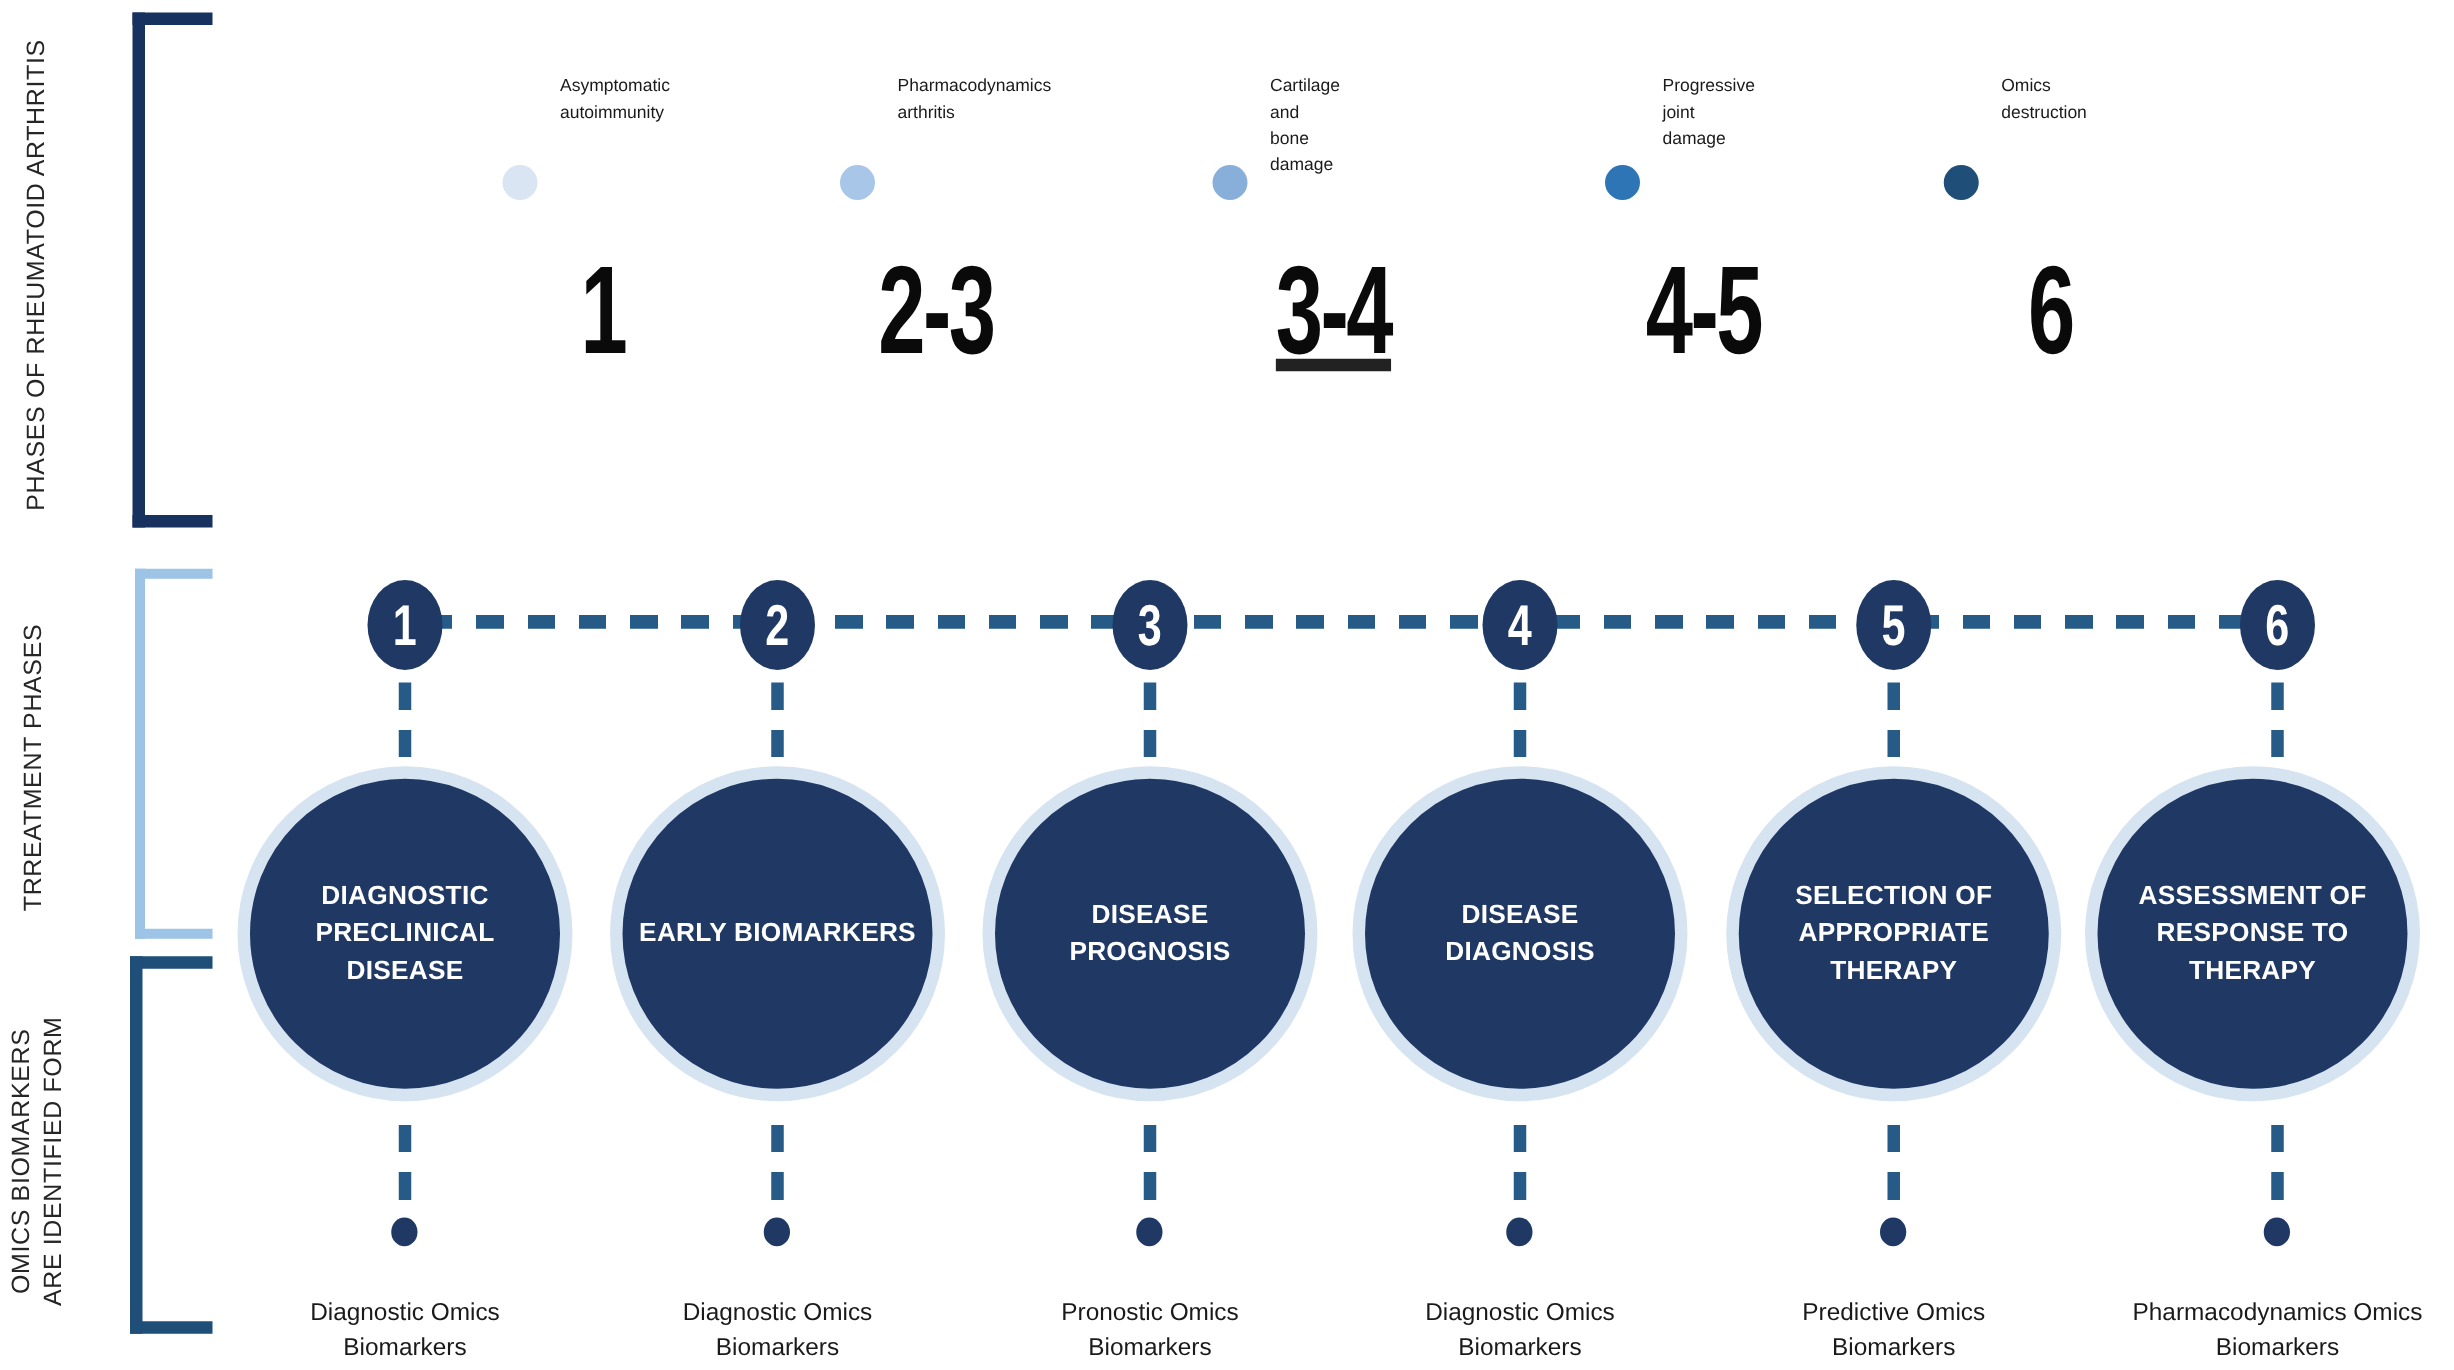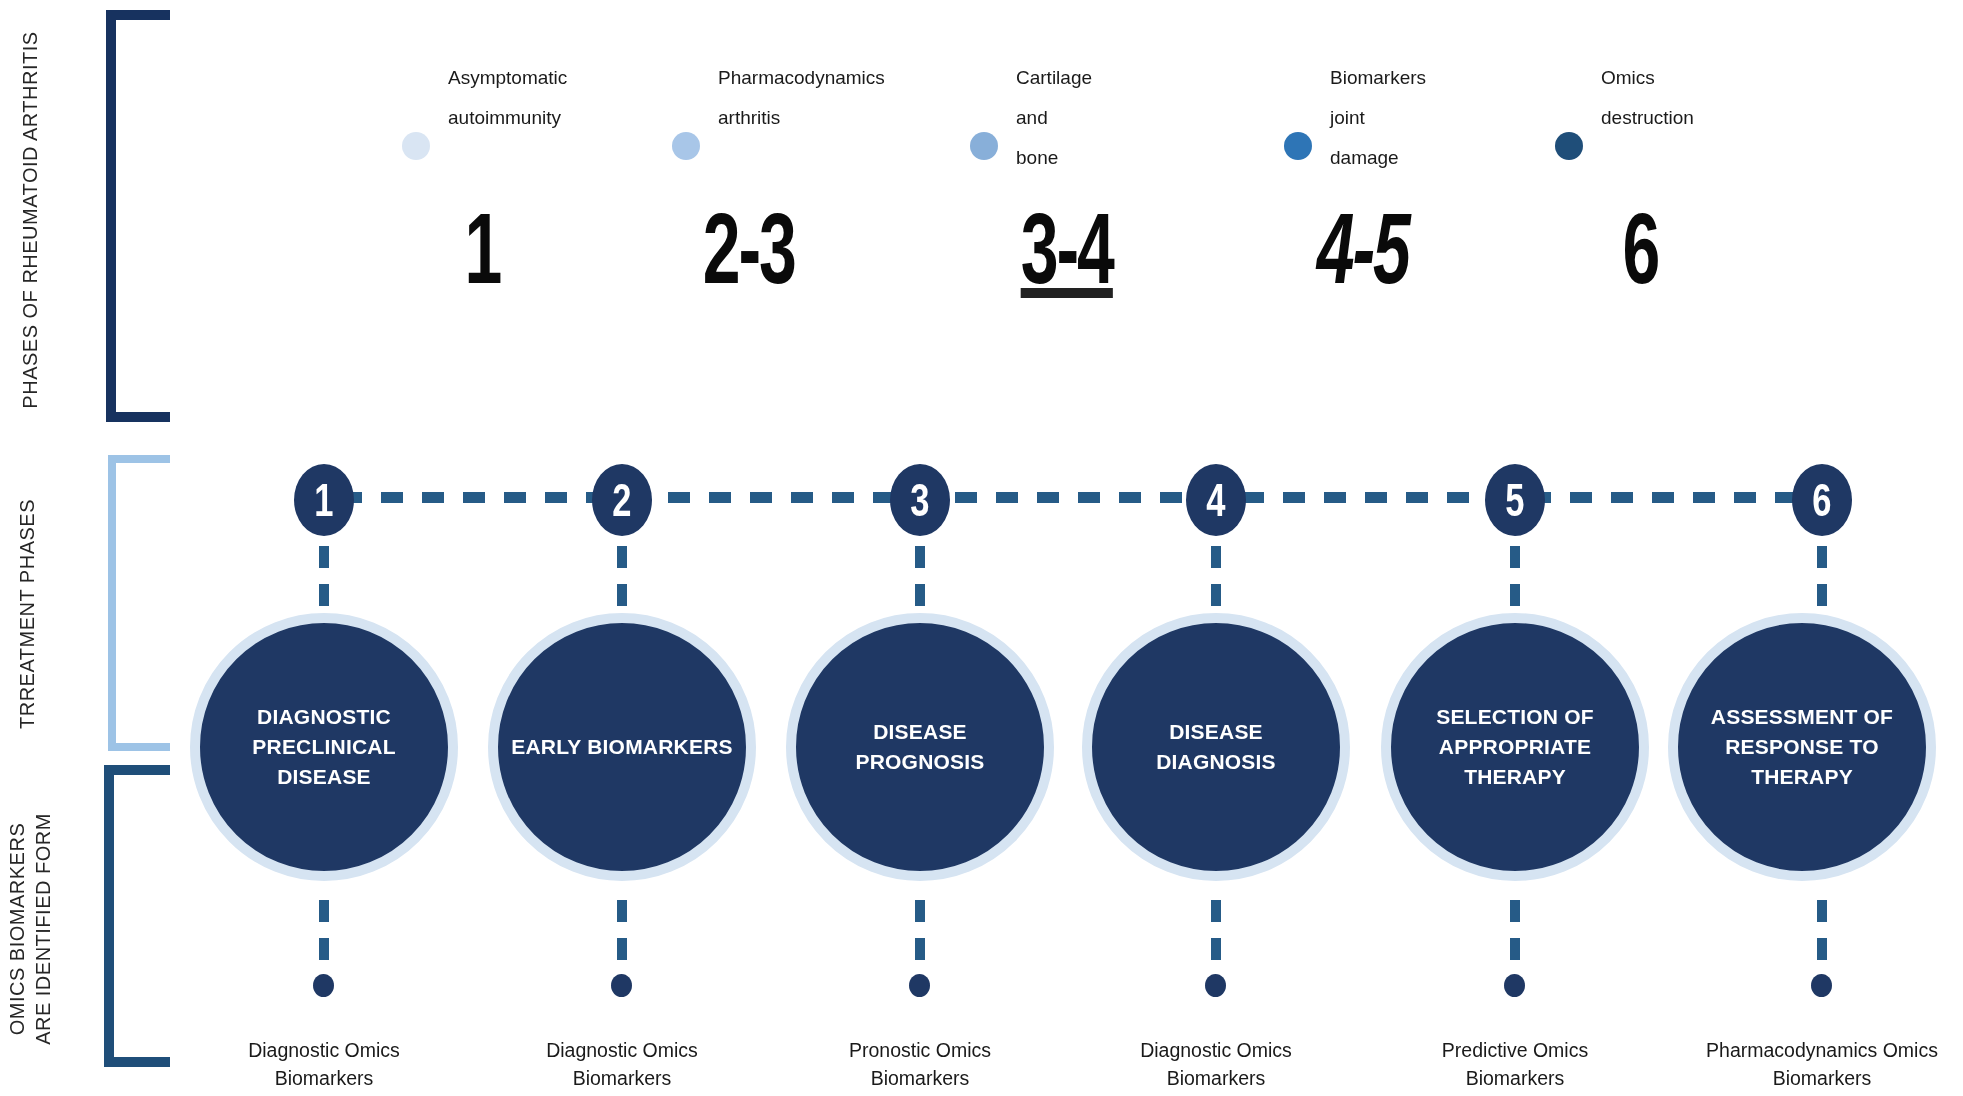--- a/index.html
+++ b/index.html
@@ -26,21 +26,21 @@
     position:absolute;transform:translate(-50%,-50%) rotate(-90deg);
     white-space:nowrap;font-size:20px;letter-spacing:.5px;color:#262626;
   }
   .side-label.multi{white-space:pre;text-align:center;line-height:26px;}
   .lbl-phases{left:30px;top:220px;}
   .lbl-treat{left:27px;top:614px;}
   .lbl-omics{left:30px;top:929px;}
   
   .legend-item{position:absolute;top:56px;}
   .legend-dot{position:absolute;width:28px;height:28px;border-radius:50%;top:76px;}
-  .legend-text{position:absolute;font-size:19px;line-height:40px;white-space:pre-line;color:#1a1a1a;}
+  .legend-text{position:absolute;font-size:14px;line-height:21px;white-space:pre-line;color:#1a1a1a;}
   
   .phase-ring{
     position:absolute;top:168px;width:160px;height:160px;border-radius:50%;
     box-sizing:border-box;background:#fff;display:flex;align-items:center;justify-content:center;
   }
   .phase-num{
     font-size:100px;font-weight:700;color:#0a0a0a;letter-spacing:-3px;
     transform:scaleX(0.68);line-height:1;
   }
   
@@ -99,38 +99,38 @@
     <span class="legend-dot" style="left: 0px; background: rgb(168, 198, 232);"></span>
     <span class="legend-text" style="left:46px;top:2px">Pharmacodynamics
 arthritis</span>
   </div>
   <div class="legend-item" style="left:970px">
     <span class="legend-dot" style="left: 0px; background: rgb(136, 175, 217);"></span>
     <span class="legend-text" style="left:46px;top:2px">Cartilage and bone damage</span>
   </div>
   <div class="legend-item" style="left:1284px">
     <span class="legend-dot" style="left: 0px; background: rgb(46, 117, 182);"></span>
-    <span class="legend-text" style="left:46px;top:2px">Biomarkers joint
+    <span class="legend-text" style="left:46px;top:2px">Progressive joint
 damage</span>
   </div>
   <div class="legend-item" style="left:1555px">
     <span class="legend-dot" style="left: 0px; background: rgb(31, 78, 121);"></span>
     <span class="legend-text" style="left:46px;top:2px">Omics destruction</span>
   </div>
 
   <div class="phase-ring" style="left: 402px; border-width: 12px; border-color: rgb(219, 231, 244);">
     <span class="phase-num">1</span>
   </div>
   <div class="phase-ring" style="left: 669px; border-width: 14px; border-color: rgb(179, 204, 233);">
     <span class="phase-num">2-3</span>
   </div>
   <div class="phase-ring" style="left: 987px; border-width: 16px; border-color: rgb(143, 180, 220); text-decoration: underline;">
     <span class="phase-num">3-4</span>
   </div>
-  <div class="phase-ring" style="left: 1283px; border-width: 19px; border-color: rgb(46, 117, 182); font-style: italic;">
+  <div class="phase-ring" style="left: 1283px; border-width: 19px; border-color: rgb(46, 117, 182);">
     <span class="phase-num">4-5</span>
   </div>
   <div class="phase-ring" style="left: 1560px; border-width: 17px; border-color: rgb(31, 78, 121);">
     <span class="phase-num">6</span>
   </div>
 
   <div class="h-dash"></div>
 
   <div class="step-circle" style="left:294px">
     <span class="step-num">1</span>

